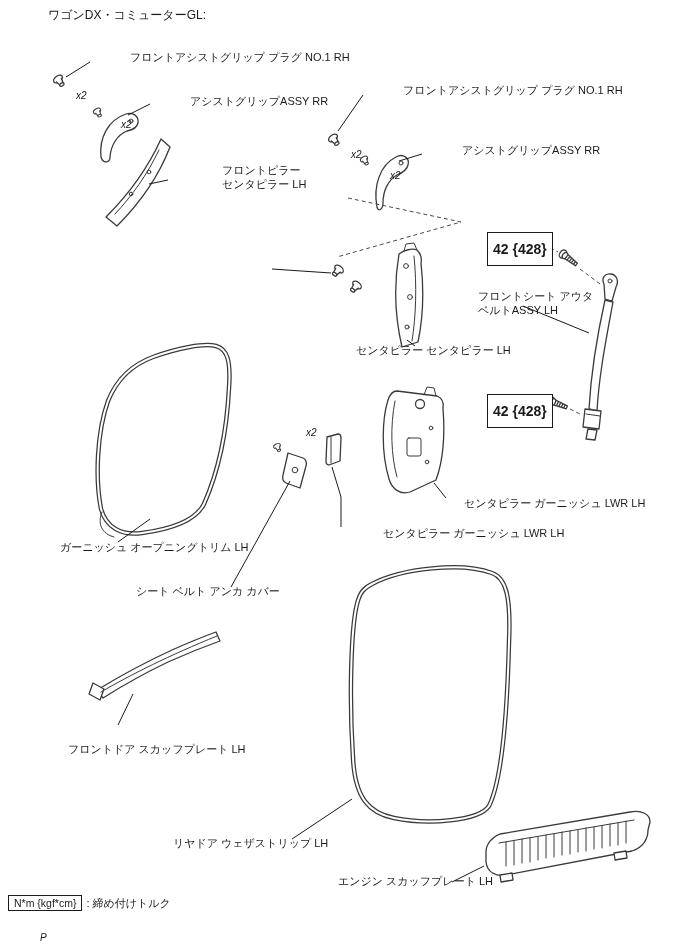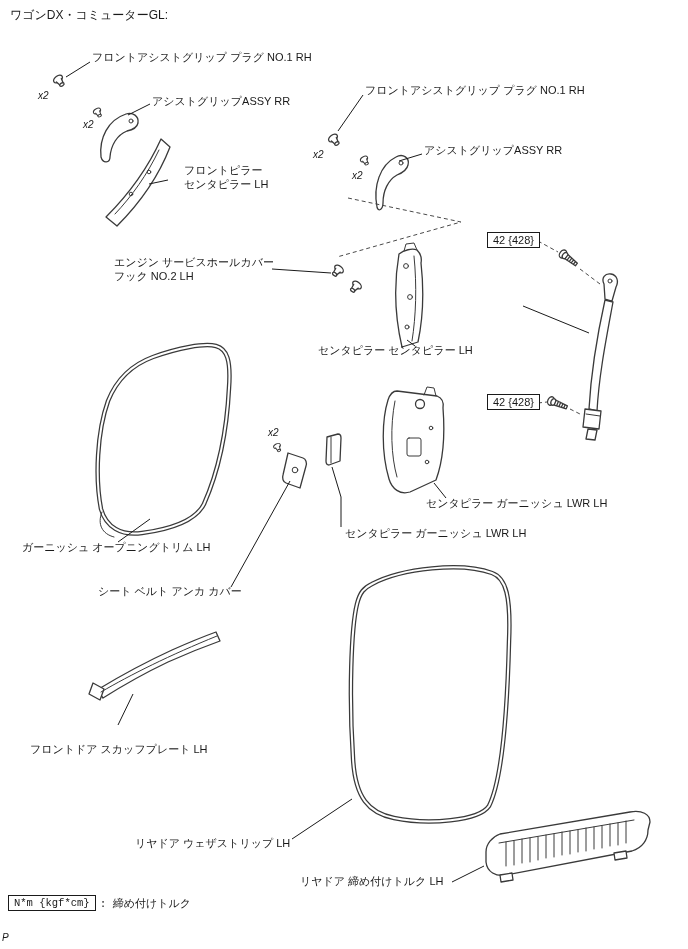--- a/index.html
+++ b/index.html
@@ -1,28 +1,28 @@
 <!DOCTYPE html>
 <html><head>
 <meta charset="utf-8">
 <style>
   html,body { margin:0; padding:0; background:#fff; }
   .stage {
     position:relative; width:688px; height:949px; background:#ffffff;
     font-family:"Liberation Sans","DejaVu Sans",sans-serif; color:#1a1a1a; overflow:hidden;
   }
   svg.art { position:absolute; left:0; top:0; }
-  .lbl { position:absolute; font-size:11px; line-height:1.25; white-space:nowrap; }
+  .lbl { position:absolute; font-size:11px; line-height:1.25; white-space:nowrap;margin-left:38px; }
   .lbl.title { font-size:12px; }
   .lbl.small { font-size:10px;font-style:italic; }
   .torque-box {
     position:absolute; border:1px solid #1a1a1a; background:#fff;
-    font-size:11px; padding:1px 5px; white-space:nowrap;
+    font-size:14px; padding:8px 5px; white-space:nowrap;font-weight:bold;
   }
-  .legend { position:absolute; display:flex; align-items:center; gap:4px; font-size:11px;font-family:Liberation Mono, monospace; }
+  .legend { position:absolute; display:flex; align-items:center; gap:4px; font-size:11px; }
   .legend .unit-box { border:1px solid #1a1a1a; padding:1px 5px; background:#fff; font-size:10.5px; }
   
   .ln   { fill:none; stroke:#1a1a1a; stroke-width:1; }
   .pt   { fill:#ffffff; stroke:#3a3a3a; stroke-width:1.3; stroke-linejoin:round; stroke-linecap:round; }
   .thin { fill:none; stroke:#3a3a3a; stroke-width:1; stroke-linejoin:round; stroke-linecap:round; }
   .dash { fill:none; stroke:#4a4a4a; stroke-width:1; stroke-dasharray:4 3; }
   .dbl-o{ fill:none; stroke:#3a3a3a; stroke-width:4.5; stroke-linejoin:round; }
   .dbl-i{ fill:none; stroke:#ffffff; stroke-width:2; stroke-linejoin:round; }
 </style>
 </head>
@@ -185,45 +185,45 @@
   </div>
 
   <div class="lbl" style="left:365px;top:84px">フロントアシストグリップ  プラグ  NO.1 RH</div>
   <div class="lbl small" style="left:313px;top:149px">x2</div>
 
   <div class="lbl" style="left:424px;top:144px">アシストグリップASSY RR</div>
   <div class="lbl small" style="left:352px;top:170px">x2</div>
 
   <div class="torque-box" style="left:487px;top:232px">42 {428}</div>
 
-  <div class="lbl" style="left:114px;top:256px">
-    <div>エンジン サービスホールカバー</div>
-    <div>フック NO.2 LH</div>
+
+  <div class="lbl" style="left:440px;top:290px">
+    <div>フロントシート アウタ</div>
+    <div>ベルトASSY LH</div>
   </div>
 
-
   <div class="lbl" style="left:318px;top:344px">センタピラー  センタピラー  LH</div>
 
   <div class="torque-box" style="left:487px;top:394px">42 {428}</div>
 
   <div class="lbl small" style="left:268px;top:427px">x2</div>
 
   <div class="lbl" style="left:426px;top:497px">センタピラー  ガーニッシュ  LWR LH</div>
 
   <div class="lbl" style="left:345px;top:527px">センタピラー  ガーニッシュ  LWR LH</div>
 
   <div class="lbl" style="left:22px;top:541px">ガーニッシュ  オープニングトリム  LH</div>
 
   <div class="lbl" style="left:98px;top:585px">シート ベルト アンカ カバー</div>
 
   <div class="lbl" style="left:30px;top:743px">フロントドア  スカッフプレート  LH</div>
 
   <div class="lbl" style="left:135px;top:837px">リヤドア  ウェザストリップ LH</div>
 
-  <div class="lbl" style="left:300px;top:875px">リヤドア  締め付けトルク LH</div>
+  <div class="lbl" style="left:300px;top:875px">エンジン  スカッフプレート LH</div>
 
   <div class="legend" style="left:8px;top:895px">
     <span class="unit-box">N*m {kgf*cm}</span>
     <span>: 締め付けトルク</span>
   </div>
 
   <div class="lbl small" style="left:2px;top:932px">P</div>
 
 </div>
 

